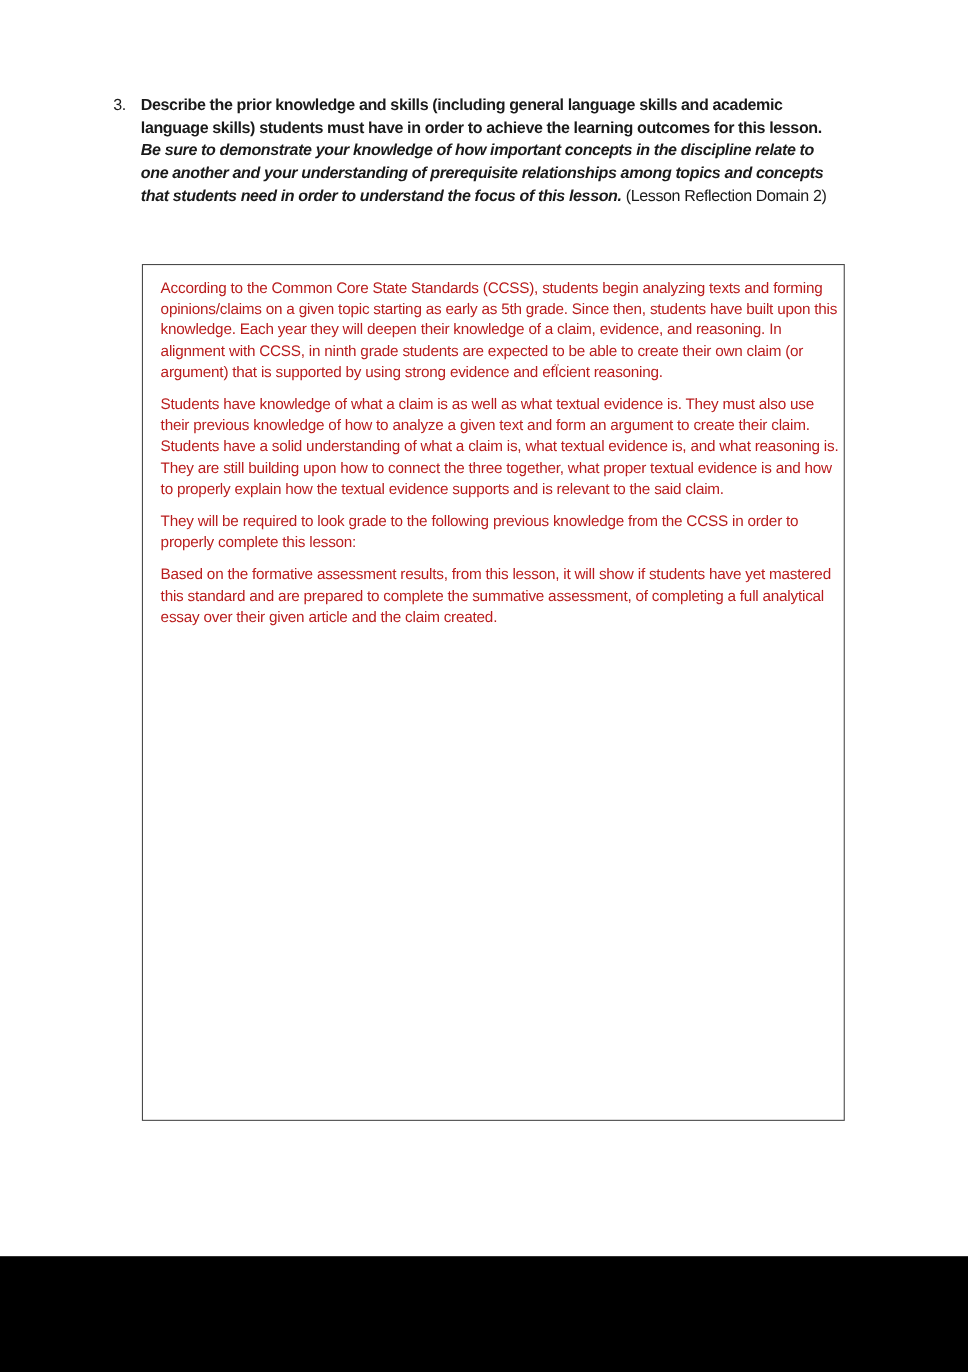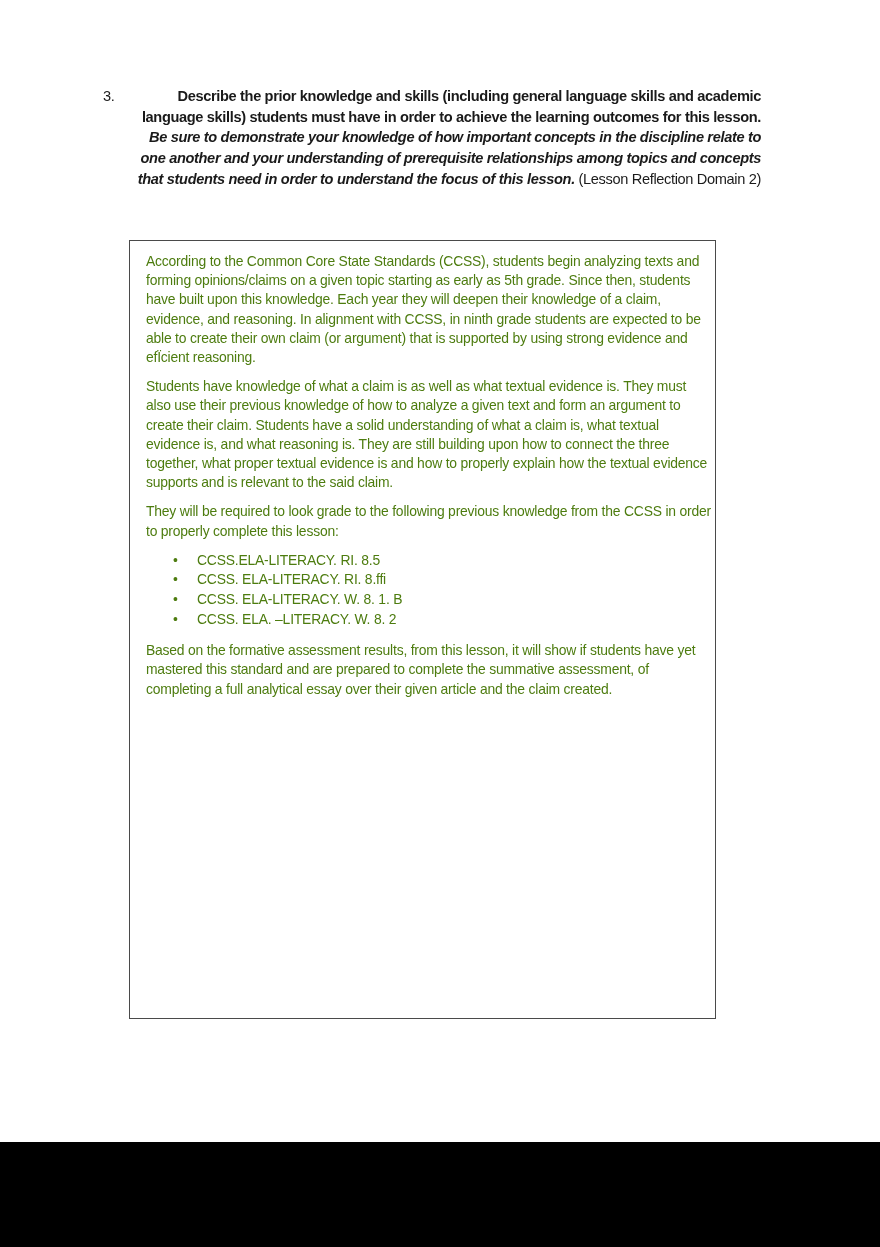--- a/index.html
+++ b/index.html
@@ -19,37 +19,37 @@
     width: 658px;
     display: flex;
     font-size: 14.6px;
     line-height: 20.7px;
     letter-spacing: -0.35px;
   }
   .q-num {
     flex: 0 0 25px;
     font-weight: normal;
   }
-  .q-text { flex: 1 1 auto; text-align: right; }
+  .q-text { flex: 1 1 auto; }
   .seg-bold { font-weight: bold; }
   .seg-bold-italic { font-weight: bold; font-style: italic; }
   .seg-regular { font-weight: normal; font-style: normal; }
   .answer-box {
     position: absolute;
     left: 129px;
     top: 240px;
-    width: 587px;
+    width: 639px;
     height: 779px;
     box-sizing: border-box;
     border: 1px solid #4a4a4a;
     padding: 11px 3px 0 16px;
     font-size: 13.9px;
     line-height: 19.2px;
     letter-spacing: -0.2px;
-    color: #4d7c0f;
+    color: #b91c1c;
   }
   .answer-box p { margin: 0 0 10px 0; }
   .answer-box p.closing { margin-top: 0; }
   .standards-list {
     list-style: none;
     margin: 1px 0 12px 0;
     padding: 0;
   }
   .standards-list li {
     position: relative;
@@ -82,24 +82,18 @@
       <span class="seg-bold">Describe the prior knowledge and skills (including general language skills and academic language skills) students must have in order to achieve the learning outcomes for this lesson. </span>
       <span class="seg-bold-italic">Be sure to demonstrate your knowledge of how important concepts in the discipline relate to one another and your understanding of prerequisite relationships among topics and concepts that students need in order to understand the focus of this lesson. </span>
       <span class="seg-regular">(Lesson Reflection Domain 2)</span>
     </div>
   </div>
 
   <div class="answer-box">
     <p>According to the Common Core State Standards (CCSS), students begin analyzing texts and forming opinions/claims on a given topic starting as early as 5th grade. Since then, students have built upon this knowledge. Each year they will deepen their knowledge of a claim, evidence, and reasoning. In alignment with CCSS, in ninth grade students are expected to be able to create their own claim (or argument) that is supported by using strong evidence and efÏcient reasoning.</p>
     <p>Students have knowledge of what a claim is as well as what textual evidence is. They must also use their previous knowledge of how to analyze a given text and form an argument to create their claim. Students have a solid understanding of what a claim is, what textual evidence is, and what reasoning is. They are still building upon how to connect the three together, what proper textual evidence is and how to properly explain how the textual evidence supports and is relevant to the said claim.</p>
     <p>They will be required to look grade to the following previous knowledge from the CCSS in order to properly complete this lesson:</p>
-    <ul class="standards-list">
-      <li>CCSS.ELA-LITERACY. RI. 8.5</li>
-      <li>CCSS. ELA-LITERACY. RI. 8.ffi</li>
-      <li>CCSS. ELA-LITERACY. W. 8. 1. B</li>
-      <li>CCSS. ELA. –LITERACY. W. 8. 2</li>
-    </ul>
     <p class="closing">Based on the formative assessment results, from this lesson, it will show if students have yet mastered this standard and are prepared to complete the summative assessment, of completing a full analytical essay over their given article and the claim created.</p>
   </div>
 
   <div class="bottom-bar"></div>
 
 </div>
 
 </body></html>

